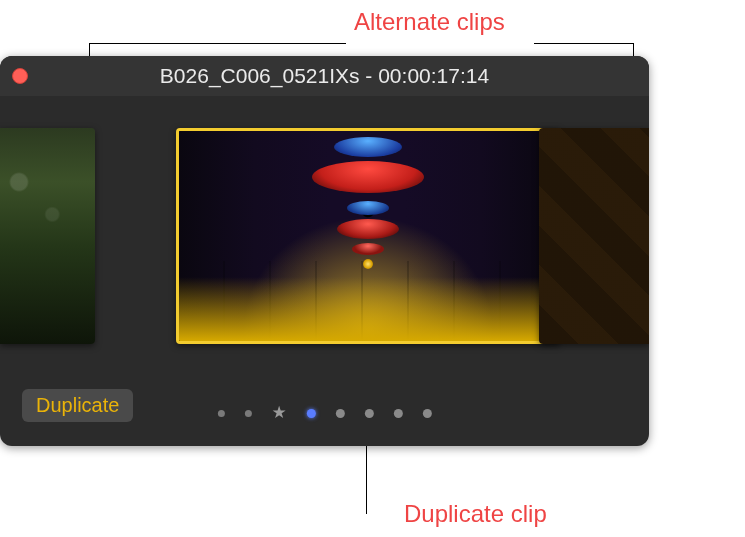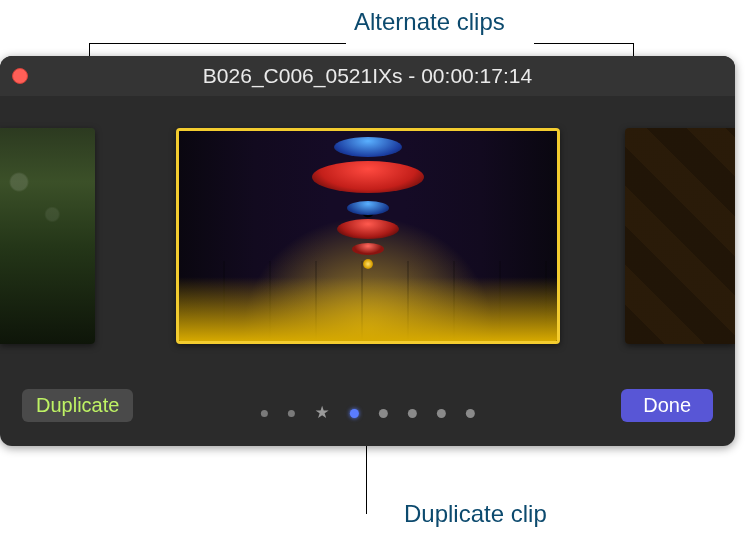--- a/index.html
+++ b/index.html
@@ -7,32 +7,32 @@
       background: #ffffff;
       font-family: -apple-system, "Helvetica Neue", Helvetica, Arial, sans-serif;
       width: 745px;
       height: 537px;
       position: relative;
       overflow: hidden;
     }
     .label {
       position: absolute;
       font-size: 24px;
-      color: #0c4a6e;
+      color: #ef4444;
     }
     .callout-line {
       position: absolute;
       background: #000;
     }
     
     .window {
       position: absolute;
       left: 0;
       top: 56px;
-      width: 735px;
+      width: 649px;
       height: 390px;
       background: #2b2b2b;
       border-radius: 12px;
       overflow: hidden;
       box-shadow: 0 2px 10px rgba(0,0,0,0.4);
       text-decoration: underline;
     }
     .titlebar {
       height: 40px;
       display: flex;
@@ -149,21 +149,21 @@
     }
     .btn {
       font-size: 20px;
       padding: 5px 14px;
       border-radius: 6px;
       border: none;
       cursor: pointer;
     }
     .btn.dup {
       background: #4a4a4a;
-      color: #bef264;
+      color: #eab308;
     }
     .btn.done {
       background: #5856d6;
       color: #ffffff;
       margin-left: auto;
       padding-left: 22px;
       padding-right: 22px;
     }
     .dots {
       display: flex;
@@ -237,15 +237,14 @@
         <span class="dot small"></span>
         <span class="dot small"></span>
         <span class="star">★</span>
         <span class="dot active"></span>
         <span class="dot"></span>
         <span class="dot"></span>
         <span class="dot"></span>
         <span class="dot"></span>
       </div>
 
-    <button class="btn done">Done</button>
   </div>
 </div>
 
 </body></html>

